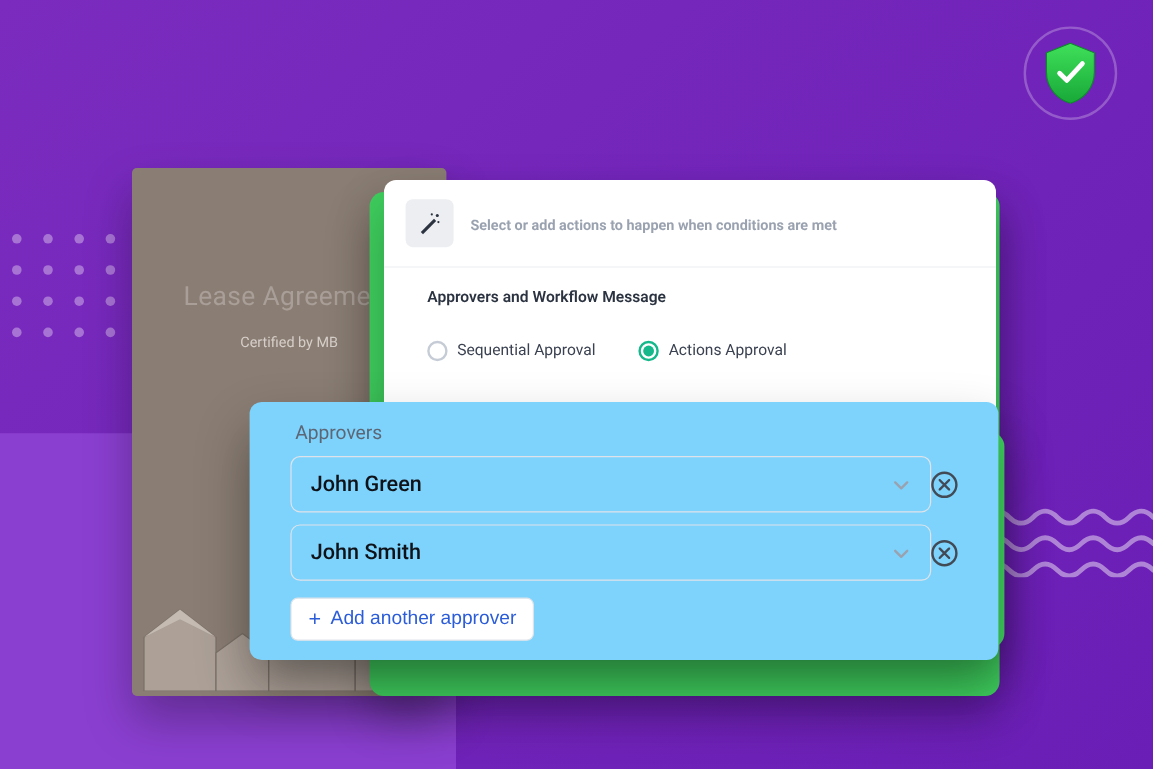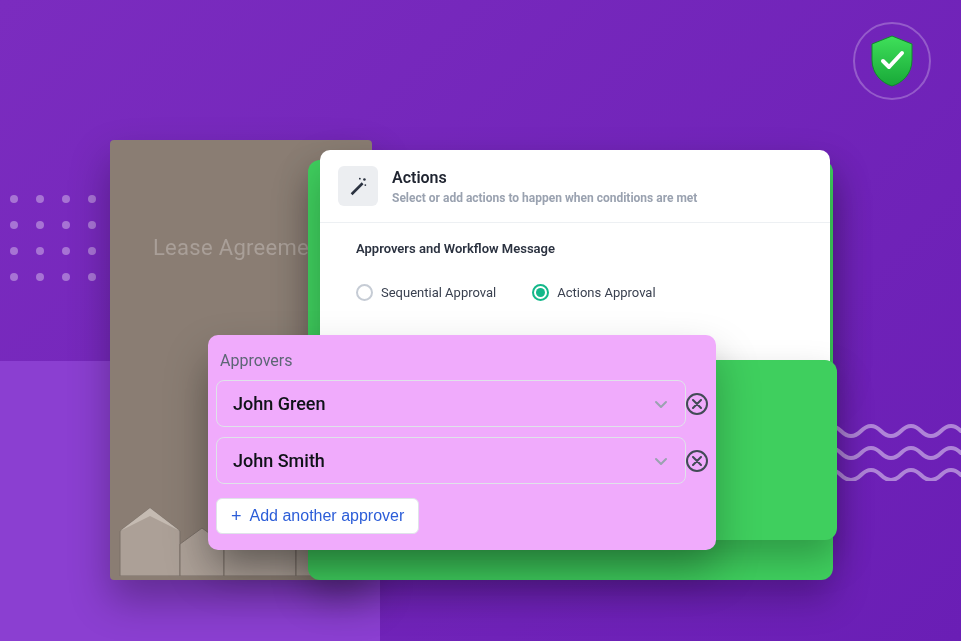--- a/index.html
+++ b/index.html
@@ -74,24 +74,24 @@
     .radios { display:flex; gap:36px; margin-top:28px; align-items:center; }
     .radio { display:flex; align-items:center; gap:8px; font-size:13px; color:#3a4150; cursor:pointer; }
     .radio .c {
       width:17px; height:17px; border:2px solid #c6ccd5; border-radius:50%;
       display:flex; align-items:center; justify-content:center; flex:0 0 auto;
     }
     .radio.sel .c { border-color:#14b88a; }
     .radio.sel .c::after { content:""; width:9px; height:9px; border-radius:50%; background:#14b88a; }
     
     .approvers {
-      position: absolute; left: 208px; top: 335px; width: 508px;
-      background: #f0abfc; border-radius: 10px;
+      position: absolute; left: 208px; top: 335px; width: 624px;
+      background: #7dd3fc; border-radius: 10px;
       box-shadow: 0 22px 44px rgba(0,0,0,0.28);
-      padding: 14px 8px 16px;
+      padding: 14px 34px 16px;
     }
     .approvers-title { font-size:16px; color:#5d6675; margin: 2px 0 10px 4px; }
     .approver-row { display:flex; align-items:center; margin-bottom:10px; }
     .select {
       flex:1; display:flex; align-items:center; justify-content:space-between;
       border:1px solid #dfe3e9; border-radius:8px;
       padding: 12px 16px; font-size:18px; color:#0f1218; cursor:pointer;
       font-weight: 500;
     }
     .select .chev svg { display:block; }
@@ -155,20 +155,21 @@
         </linearGradient>
       </defs>
       <path d="M24 2 L44 10 V26 C44 40 34 49 24 52 C14 49 4 40 4 26 V10 Z" fill="url(#sg)" stroke="#0e8a2c" stroke-width="1"></path>
       <path d="M15 27 L21 33 L34 19" stroke="#fff" stroke-width="4" fill="none" stroke-linecap="round" stroke-linejoin="round"></path>
     </svg>
   </span>
 </div>
 
 <div class="doc">
   <h3>Lease Agreement</h3>
+  <div class="certified">Certified by MB</div>
   <div class="houses">
     <svg width="262" height="140" viewBox="0 0 262 140">
       <g fill="#aca097" stroke="#7a7068" stroke-width="1">
         <path d="M10 140 V95 L40 72 L70 95 V140 Z"></path>
         <path d="M70 140 V108 L92 92 L114 108 V140 Z"></path>
         <path d="M114 140 V80 L150 54 L186 80 V140 Z"></path>
         <path d="M186 140 V100 L214 80 L242 100 V140 Z"></path>
       </g>
       <g fill="#c8beb5" opacity="0.9">
         <path d="M10 95 L40 72 L70 95 L40 80 Z"></path>
@@ -184,21 +185,20 @@
   <div class="actions-header">
     <div class="wand">
       <svg width="22" height="22" viewBox="0 0 24 24">
         <path d="M4 20 L16 8 L18 10 L6 22 Z" fill="#2b3240"></path>
         <circle cx="19" cy="5" r="1.4" fill="#2b3240"></circle>
         <circle cx="14" cy="4" r="1" fill="#2b3240"></circle>
         <circle cx="20" cy="11" r="1" fill="#2b3240"></circle>
       </svg>
     </div>
     <div>
-      <h4>Actions</h4>
       <p>Select or add actions to happen when conditions are met</p>
     </div>
   </div>
   <div class="hr"></div>
   <div class="workflow">
     <div class="workflow-label">Approvers and Workflow Message</div>
     <div class="radios">
       <label class="radio">
         <span class="c"></span>
         <span>Sequential Approval</span>

